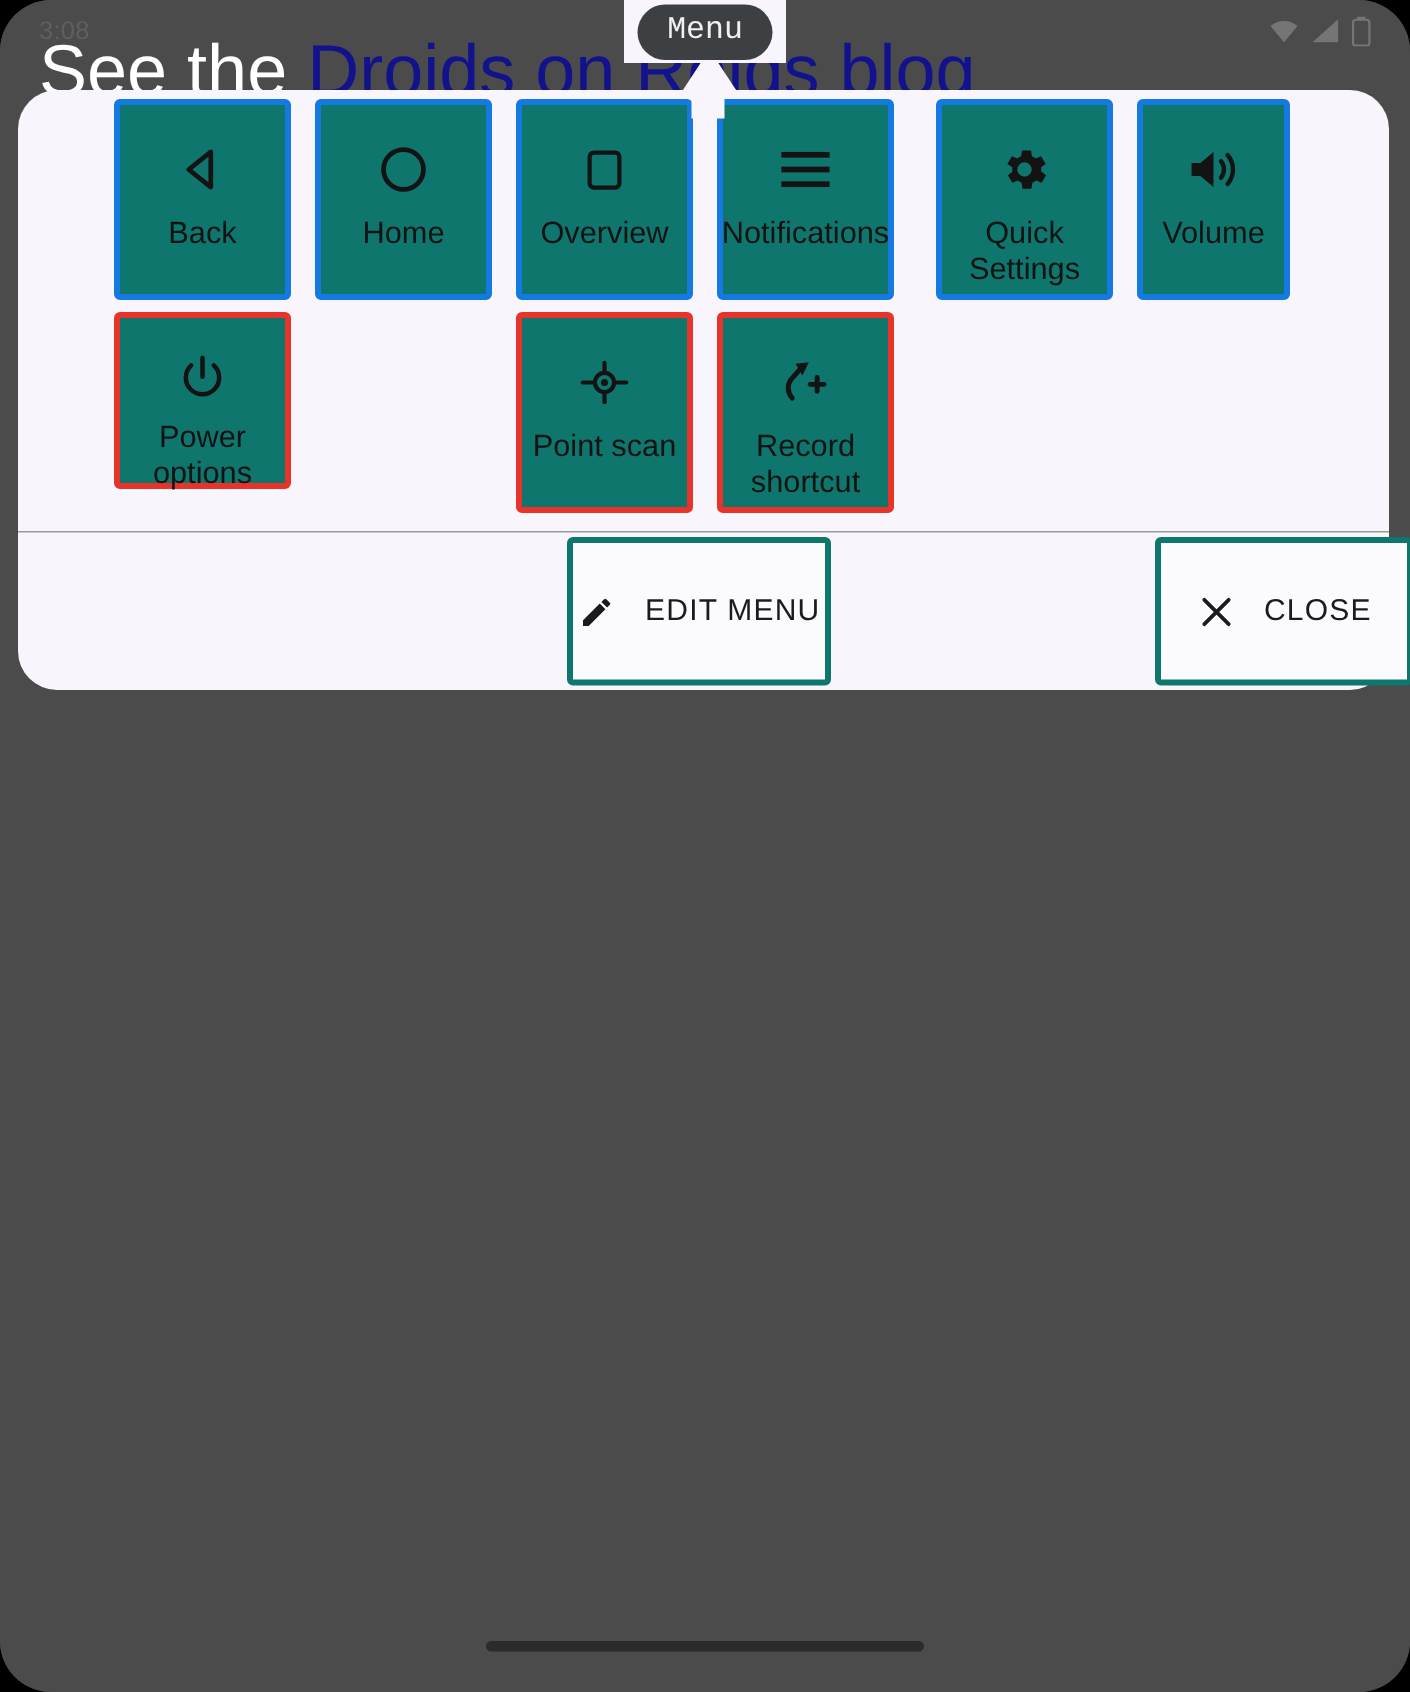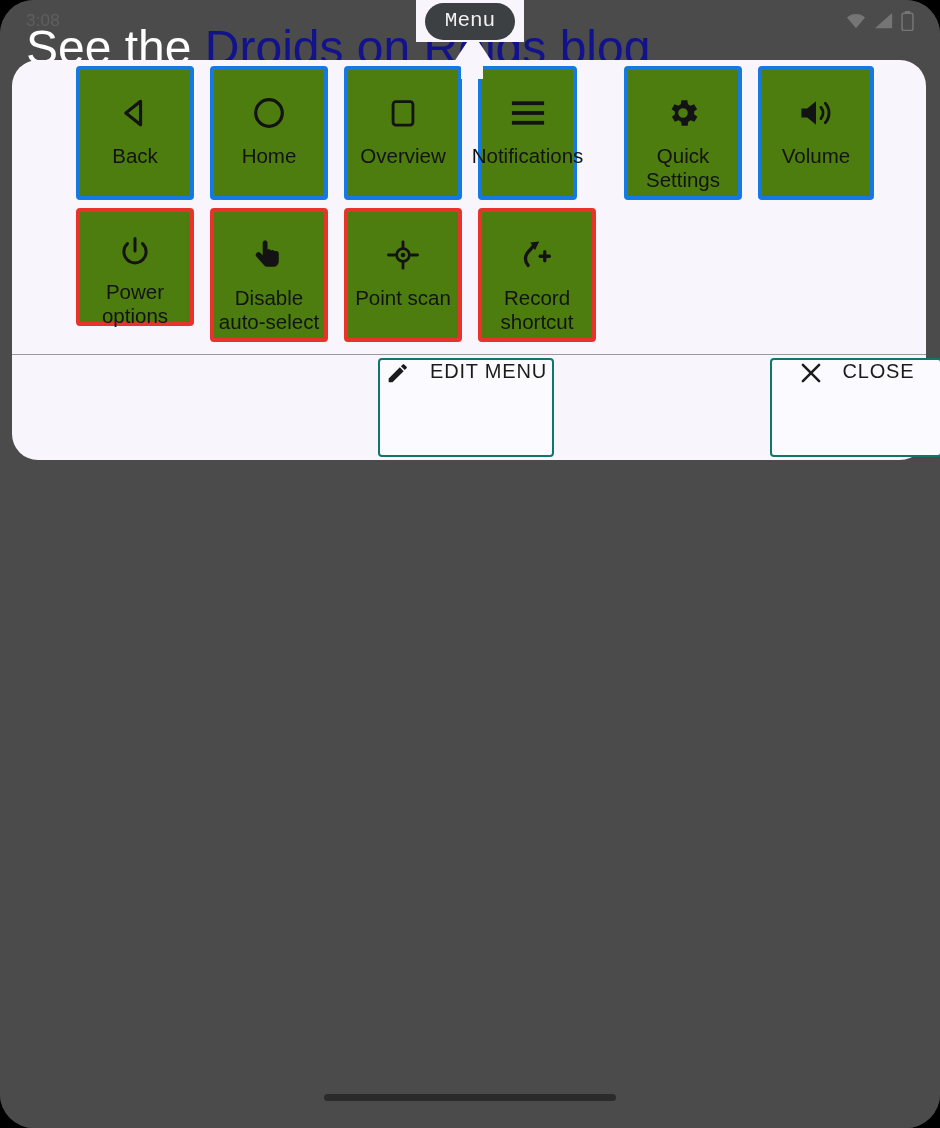--- a/index.html
+++ b/index.html
@@ -82,21 +82,21 @@
   #divider {
     height: 1px; background: #9a9a9a; width: 100%;
   }
   #footer-bar {
     height: 105px; position: relative;
   }
 
   
   .tile {
     position: absolute;
-    background: #4d7c0f;
+    background: #0f766e;
     border-radius: 4px;
     display: flex; flex-direction: column;
     align-items: center; justify-content: flex-start;
     padding-top: 22px;
     color: #131313;
   }
   .tile.blue { border: 4px solid #1479e0; }
   .tile.red  { border: 4px solid #e8332b; }
   .tile .glyph {
     height: 42px; display: flex; align-items: center; justify-content: center;
@@ -106,23 +106,23 @@
     font-size: 20.5px; line-height: 24px; text-align: center;
     white-space: nowrap;
   }
   .tile .label.wrap { white-space: normal; }
   .tile .label.clip { white-space: nowrap; overflow: visible; }
 
   
   .fbtn {
     position: absolute;
     background: #fbfaff;
-    border: 2px solid #0f766e;
+    border: 4px solid #0f766e;
     border-radius: 4px;
-    display: flex; align-items: flex-start; justify-content: center;
+    display: flex; align-items: center; justify-content: center;
     gap: 19px;
     color: #1b1b1b;
     font-size: 20px; letter-spacing: .8px;
   }
 
   
   #gesture-bar {
     position: absolute; bottom: 27px; left: 50%;
     transform: translateX(-50%);
     width: 292px; height: 7px;
@@ -190,69 +190,61 @@
 
       <div class="tile blue" style="left:198px; top:6px;  width:118px; height:134px;">
         <span class="glyph">
           <svg width="38" height="38" viewBox="0 0 24 24">
             <circle cx="12" cy="12" r="8.4" fill="none" stroke="#131313" stroke-width="2"></circle>
           </svg>
         </span>
         <span class="label">Home</span>
       </div>
 
-      <div class="tile blue" style="left:466px; top:6px;  width:99px; height:134px;">
+      <div class="tile blue" style="left:466px; top:6px;  width:118px; height:134px;">
         <span class="glyph">
           <svg width="38" height="30" viewBox="0 0 26 20">
             <rect x="2" y="2" width="22" height="2.6" fill="#131313"></rect>
             <rect x="2" y="8.7" width="22" height="2.6" fill="#131313"></rect>
             <rect x="2" y="15.4" width="22" height="2.6" fill="#131313"></rect>
           </svg>
         </span>
         <span class="label clip">Notifications</span>
       </div>
 
       <div class="tile blue" style="left:612px; top:6px;  width:118px; height:134px;">
         <span class="glyph">
           <svg width="36" height="36" viewBox="0 0 24 24">
             <path fill="#131313" d="M19.4 13a7.6 7.6 0 0 0 0-2l2-1.5-2-3.4-2.4 1a7.6 7.6 0 0 0-1.7-1l-.4-2.6h-4l-.4 2.6a7.6 7.6 0 0 0-1.7 1l-2.4-1-2 3.4L6.6 11a7.6 7.6 0 0 0 0 2l-2 1.5 2 3.4 2.4-1c.5.4 1.1.8 1.7 1l.4 2.6h4l.4-2.6c.6-.2 1.2-.6 1.7-1l2.4 1 2-3.4-2-1.5zM12 15.2A3.2 3.2 0 1 1 12 8.8a3.2 3.2 0 0 1 0 6.4z"></path>
           </svg>
         </span>
         <span class="label wrap">Quick Settings</span>
       </div>
 
-      <div class="tile blue" style="left:746px; top:6px;  width:116px; height:134px;">
+      <div class="tile blue" style="left:746px; top:6px;  width:102px; height:134px;">
         <span class="glyph">
           <svg width="38" height="34" viewBox="0 0 26 22">
             <path fill="#131313" d="M3 8 h4 L13 3 v16 L7 14 H3 Z"></path>
             <path fill="none" stroke="#131313" stroke-width="2" stroke-linecap="round" d="M16.4 7.2a6 6 0 0 1 0 7.6"></path>
             <path fill="none" stroke="#131313" stroke-width="2" stroke-linecap="round" d="M19.4 4.4a10 10 0 0 1 0 13.2"></path>
           </svg>
         </span>
         <span class="label">Volume</span>
       </div>
 
       <div class="tile red" style="left:64px;  top:148px; width:118px; height:118px;">
         <span class="glyph">
           <svg width="36" height="36" viewBox="0 0 24 24">
             <path fill="none" stroke="#131313" stroke-width="2" stroke-linecap="round" d="M7 6.4a7.4 7.4 0 1 0 10 0"></path>
             <line x1="12" y1="3" x2="12" y2="11.4" stroke="#131313" stroke-width="2" stroke-linecap="round"></line>
           </svg>
         </span>
         <span class="label wrap">Power options</span>
       </div>
 
-      <div class="tile red" style="left:198px; top:148px; width:118px; height:134px;">
-        <span class="glyph">
-          <svg width="34" height="36" viewBox="0 0 22 24">
-            <path fill="#131313" d="M8.6 2.2c-1 0-1.8.8-1.8 1.8v8.1l-1.5-1.4a1.8 1.8 0 0 0-2.6 2.5l5 5.6c.6.7 1.5 1.1 2.4 1.1h3.6c2.1 0 3.8-1.7 3.8-3.8V11c0-.9-.7-1.6-1.6-1.6-.4 0-.7.1-1 .3-.2-.6-.8-1.1-1.5-1.1-.4 0-.8.2-1.1.4-.3-.5-.8-.8-1.4-.8-.3 0-.6.1-.9.2V4c0-1-.8-1.8-1.8-1.8z"></path>
-          </svg>
-        </span>
-        <span class="label wrap">Disable auto-select</span>
-      </div>
 
       <div class="tile red" style="left:332px; top:148px; width:118px; height:134px;">
         <span class="glyph">
           <svg width="36" height="34" viewBox="0 0 26 24">
             <circle cx="13" cy="12" r="4.6" fill="none" stroke="#131313" stroke-width="2"></circle>
             <circle cx="13" cy="12" r="1.7" fill="#131313"></circle>
             <line x1="13" y1="2.5" x2="13" y2="6.6" stroke="#131313" stroke-width="2" stroke-linecap="round"></line>
             <line x1="13" y1="17.4" x2="13" y2="21.5" stroke="#131313" stroke-width="2" stroke-linecap="round"></line>
             <line x1="2.5" y1="12" x2="7" y2="12" stroke="#131313" stroke-width="2" stroke-linecap="round"></line>
             <line x1="19" y1="12" x2="23.5" y2="12" stroke="#131313" stroke-width="2" stroke-linecap="round"></line>

